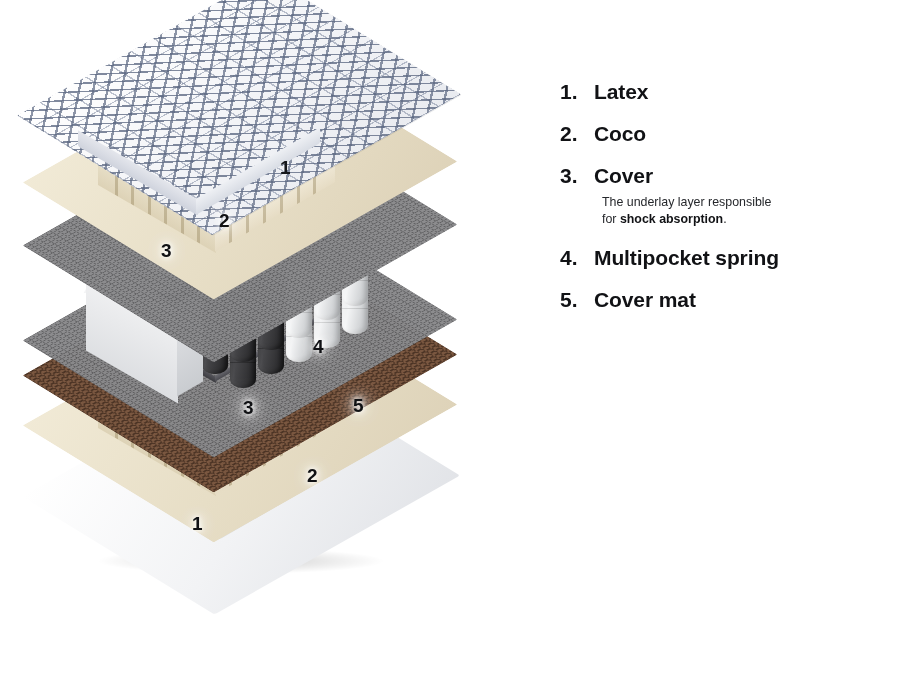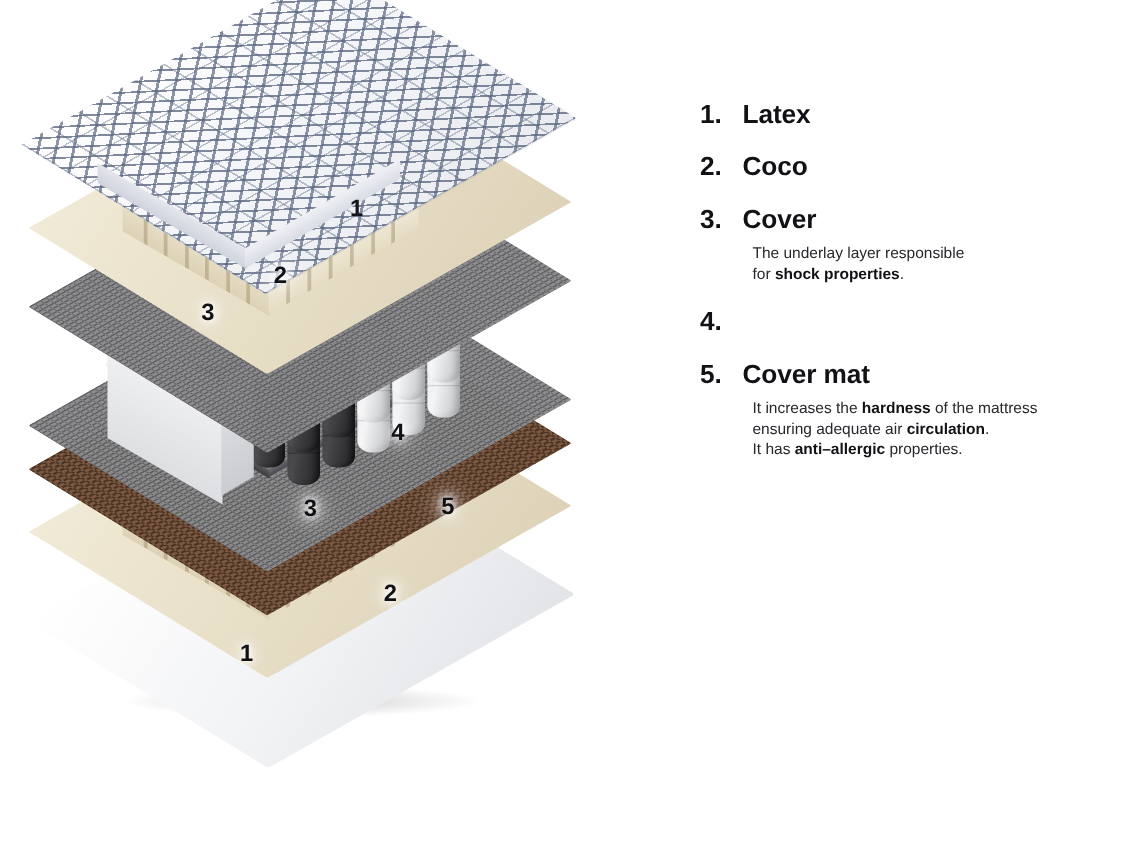--- a/index.html
+++ b/index.html
@@ -392,31 +392,31 @@
         <div class="num">2.</div>
         <div class="title">Coco</div>
       </div>
     </div>
 
     <div class="item">
       <div class="item-head">
         <div class="num">3.</div>
         <div class="title">Cover</div>
       </div>
-      <div class="desc">The underlay layer responsible<br>for <b>shock properties</b>.</div>
+      <div class="desc">The underlay layer responsible<br>for <b>shock absorption</b>.</div>
     </div>
 
     <div class="item">
       <div class="item-head">
         <div class="num">4.</div>
+        <div class="title">Multipocket spring</div>
       </div>
     </div>
 
     <div class="item">
       <div class="item-head">
         <div class="num">5.</div>
         <div class="title">Cover mat</div>
       </div>
-      <div class="desc">It increases the <b>hardness</b> of the mattress<br>ensuring adequate air <b>circulation</b>.<br>It has <b>anti–allergic</b> properties.</div>
     </div>
 
   </div>
 </div>
 
 </body></html>

